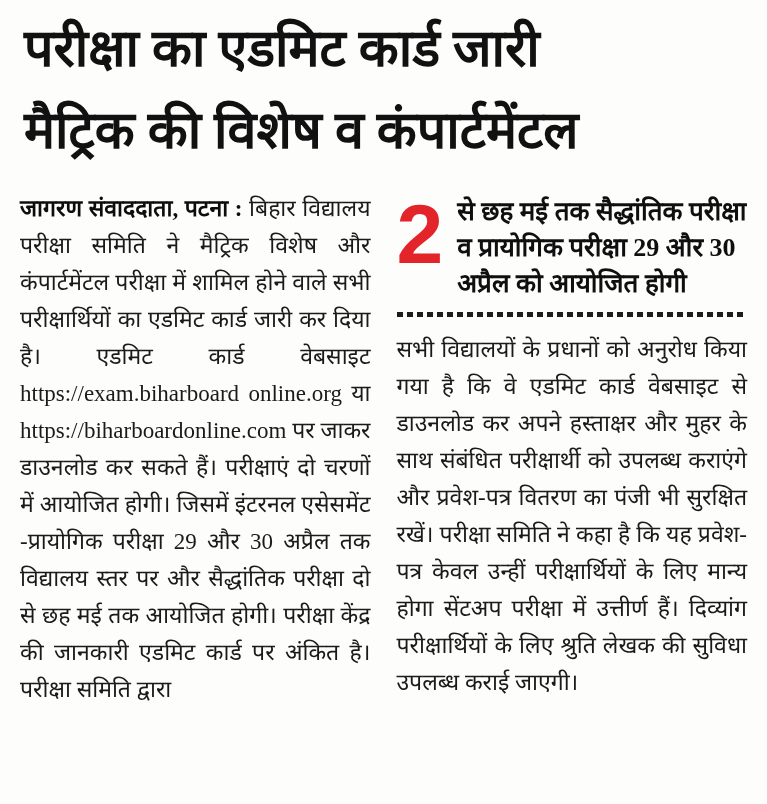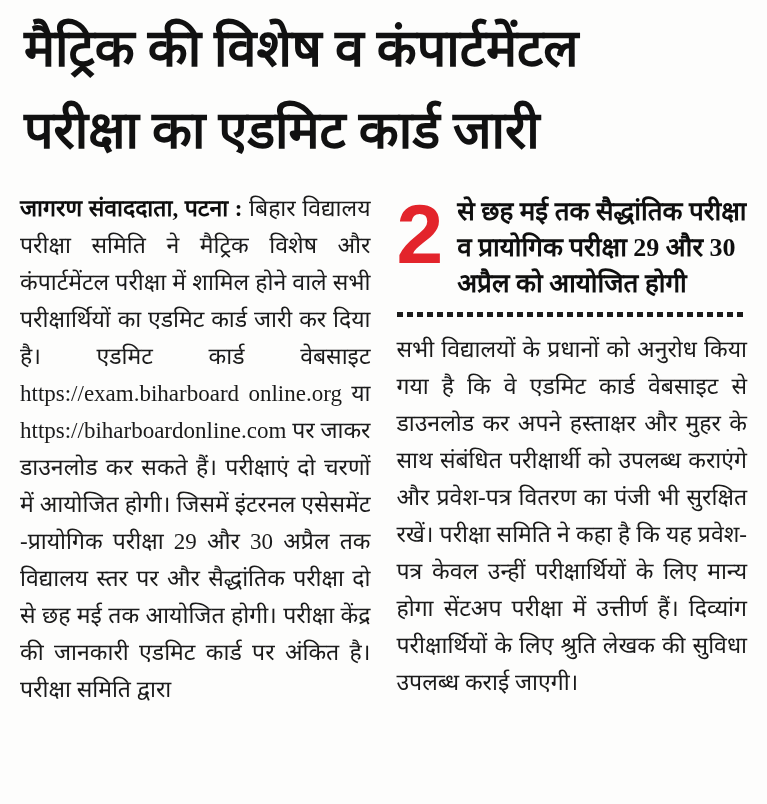--- a/index.html
+++ b/index.html
@@ -72,22 +72,22 @@
     margin: 10px 0 14px 0;
     background-image: repeating-linear-gradient(90deg, #1c1c1c 0px, #1c1c1c 6px, transparent 6px, transparent 10px);
   }
 </style>
 </head>
 <body>
 
 <div class="page">
 
   <h1 class="headline">
+    <span class="h-line">परीक्षा का एडमिट कार्ड जारी</span>
     <span class="h-line">मैट्रिक की विशेष व कंपार्टमेंटल</span>
-    <span class="h-line">परीक्षा का एडमिट कार्ड जारी</span>
   </h1>
 
   <div class="columns">
 
     <div class="col">
       <p class="body-text"><strong class="byline">जागरण संवाददाता, पटना :</strong><span> बिहार विद्यालय परीक्षा समिति ने मैट्रिक विशेष और कंपार्टमेंटल परीक्षा में शामिल होने वाले सभी परीक्षार्थियों का एडमिट कार्ड जारी कर दिया है। एडमिट कार्ड वेबसाइट https://exam.biharboard online.org या https://biharboardonline.com पर जाकर डाउनलोड कर सकते हैं। परीक्षाएं दो चरणों में आयोजित होगी। जिसमें इंटरनल एसेसमेंट -प्रायोगिक परीक्षा 29 और 30 अप्रैल तक विद्यालय स्तर पर और सैद्धांतिक परीक्षा दो से छह मई तक आयोजित होगी। परीक्षा केंद्र की जानकारी एडमिट कार्ड पर अंकित है। परीक्षा समिति द्वारा</span></p>
     </div>
 
     <div class="col">
       <div class="callout">

